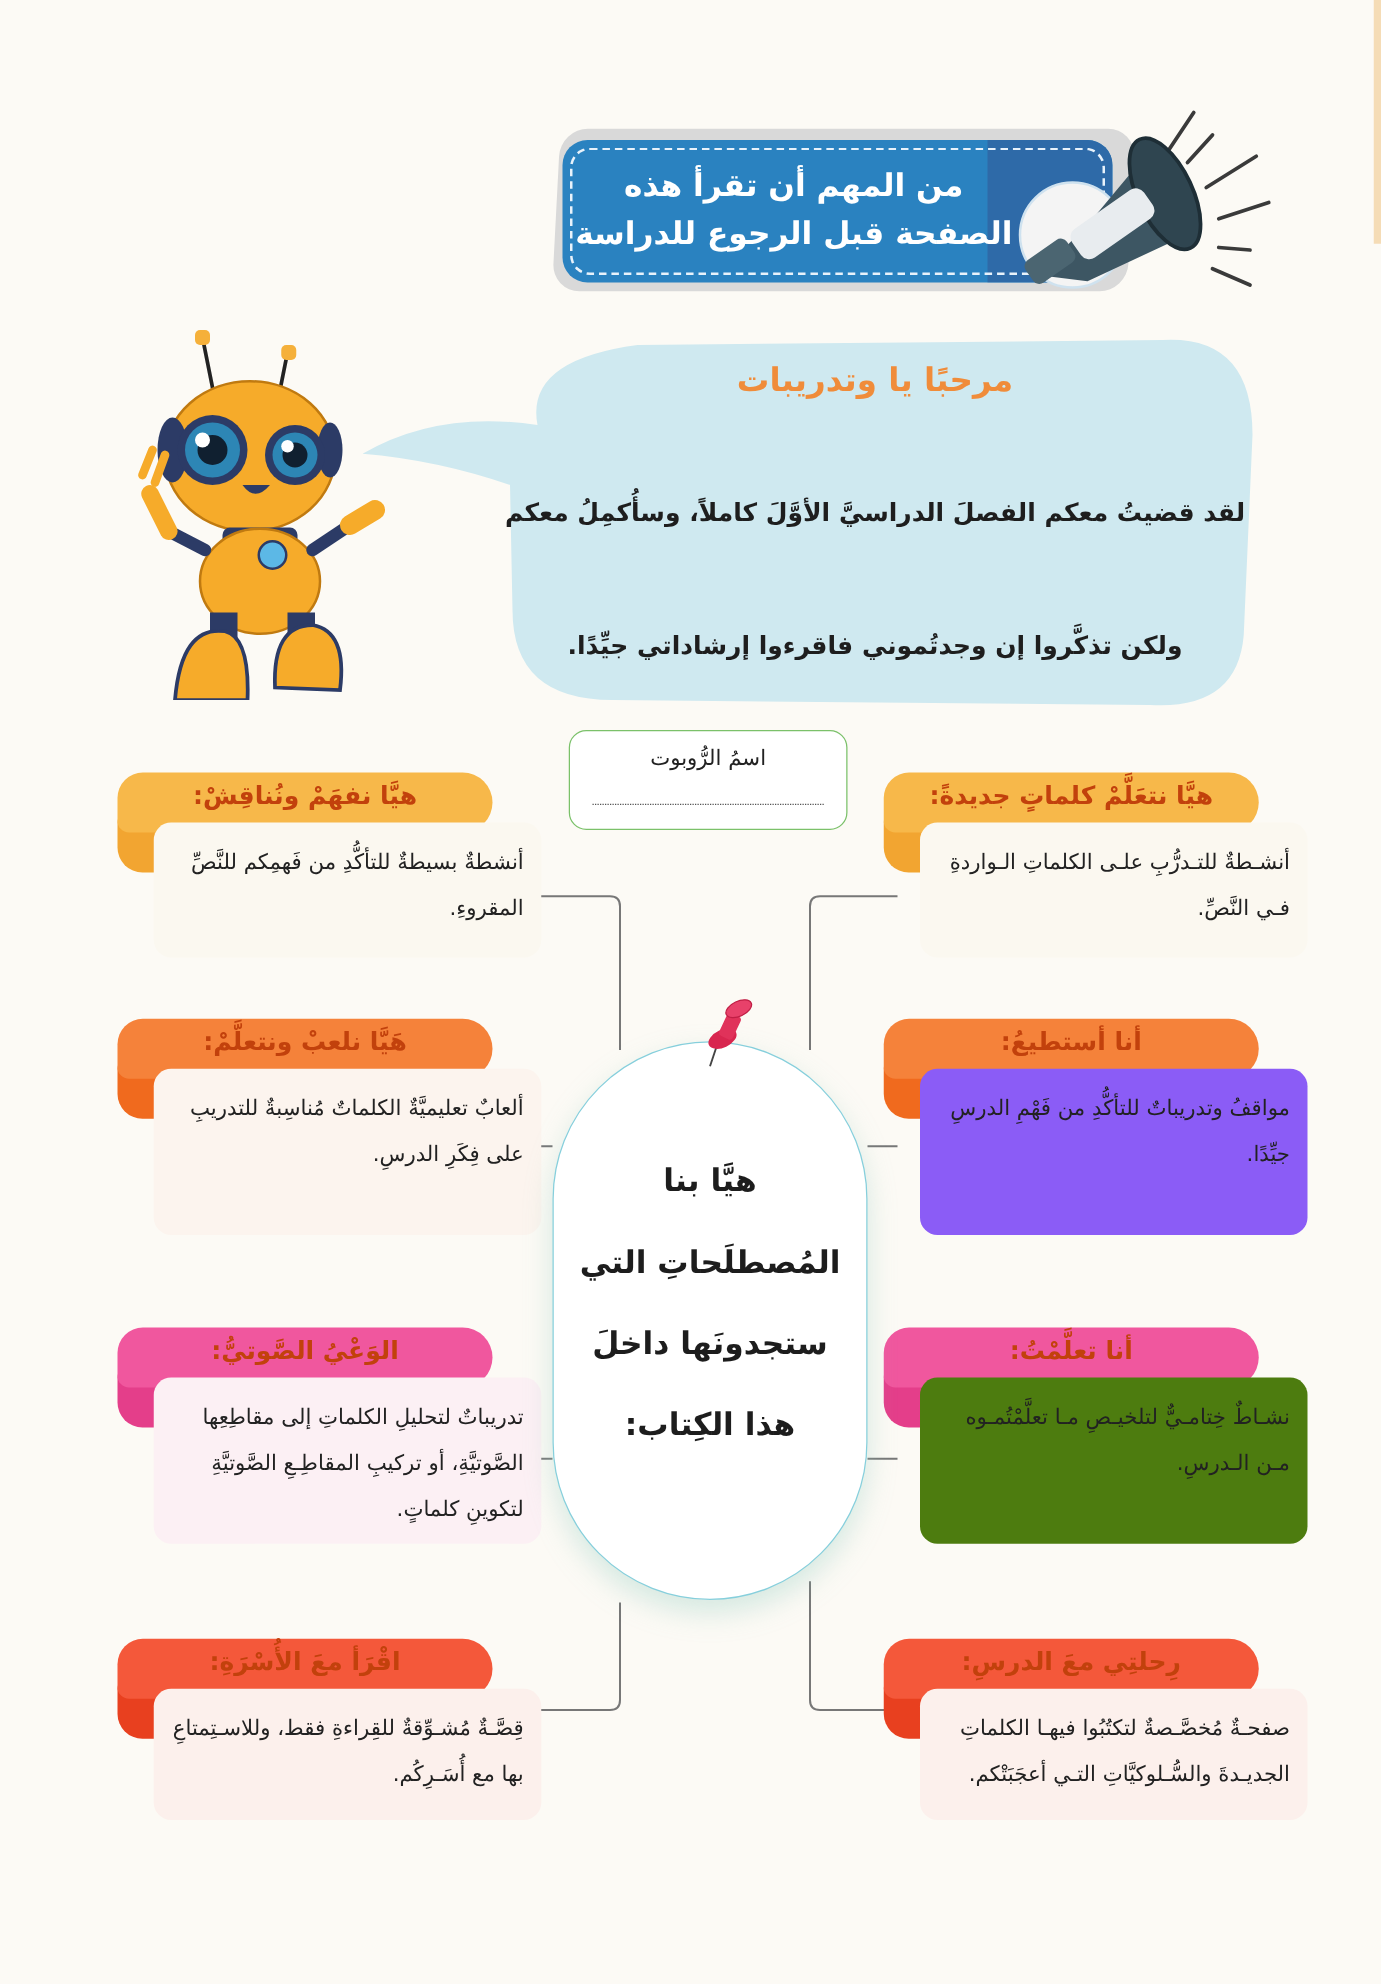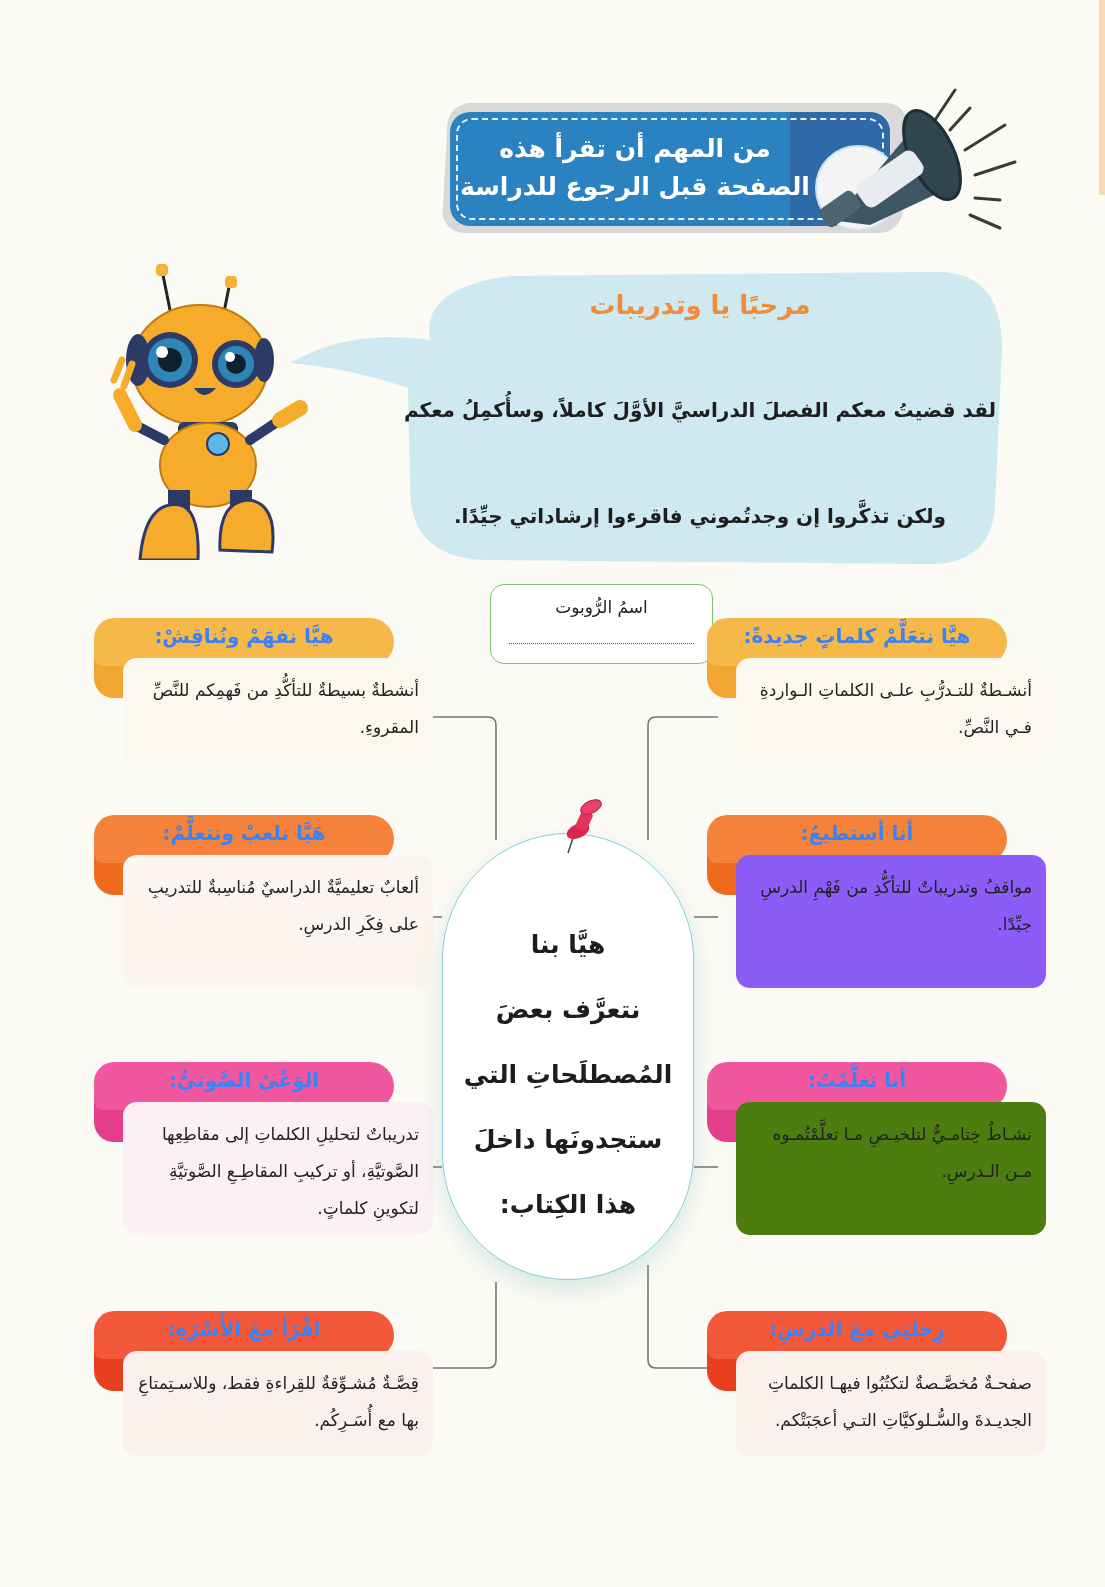--- a/index.html
+++ b/index.html
@@ -20,32 +20,32 @@
   .robot { position: absolute; left: 100px; top: 260px; width: 230px; height: 300px; }
 
   
   .bubble { position: absolute; left: 400px; top: 268px; width: 600px; height: 300px; }
   .bubble svg { position: absolute; left: -110px; top: 0; }
   .bubble-content { position: absolute; left: 0; top: 0; width: 600px; height: 300px; text-align: center; }
   .bubble-title { position: absolute; top: 22px; width: 100%; text-align: center; color: #f08c3a; font-weight: bold; font-size: 26px; }
   .bubble-line { position: absolute; width: 100%; text-align: center; font-size: 20px; font-weight: bold; color: #1e1e1e; }
 
   
-  .name-box { position: absolute; left: 455px; top: 584px; width: 223px; height: 80px; border: 1.5px solid #7bc16a; border-radius: 14px; background: #fff; margin-left: 35px; }
+  .name-box { position: absolute; left: 455px; top: 584px; width: 223px; height: 80px; border: 1.5px solid #7bc16a; border-radius: 14px; background: #fff; }
   .name-label { position: absolute; top: 12px; width: 100%; text-align: center; font-size: 17px; color: #222; }
   .name-line { position: absolute; left: 18px; right: 18px; top: 58px; border-top: 1.5px dotted #555; }
 
   
   .connectors { position: absolute; left: 0; top: 0; width: 1105px; height: 1587px; pointer-events: none; }
 
   
   .card { position: absolute; width: 310px; }
   .card .tab { position: absolute; left: -12px; top: 0; width: 300px; height: 48px; border-radius: 22px 26px 26px 10px; }
   .card .tab-fold { position: absolute; left: -12px; top: 30px; width: 40px; height: 50px; border-radius: 10px 0 0 20px; }
-  .card .tab-label { position: absolute; left: -12px; top: 6px; width: 300px; text-align: center; color: #3b82f6; font-weight: bold; font-size: 20px; }
+  .card .tab-label { position: absolute; left: -12px; top: 6px; width: 300px; text-align: center; color: #c2410c; font-weight: bold; font-size: 20px; }
   .card .body { position: absolute; left: 17px; top: 40px; width: 310px; border-radius: 14px; padding: 14px 14px 10px 14px; font-size: 17px; line-height: 37px; color: #222; text-align: right; }
 
   
   .pill { position: absolute; left: 442px; top: 833px; width: 252px; height: 447px; background: #fff; border: 1.5px solid #86cfdc; border-radius: 126px; box-shadow: 0 10px 22px rgba(140,200,190,0.35); }
   .pill-text { position: absolute; left: 0; top: 78px; width: 100%; text-align: center; font-weight: bold; font-size: 25px; line-height: 65px; color: #1d1d1d; }
   .pushpin { position: absolute; left: 560px; top: 795px; width: 50px; height: 60px; }
 </style>
 </head>
 <body>
 
@@ -148,21 +148,21 @@
   <div class="tab-fold" style="background:#f2a531"></div>
   <div class="tab" style="background:#f7b84a"></div>
   <div class="tab-label">هيَّا نفهَمْ ونُناقِشْ:</div>
   <div class="body" style="background:#fbf8f0; height:108px;">أنشطةٌ بسيطةٌ للتأكُّدِ من فَهمِكم للنَّصِّ المقروءِ.</div>
 </div>
 
 <div class="card" style="left:106px; top:815px;">
   <div class="tab-fold" style="background:#f06a1e"></div>
   <div class="tab" style="background:#f5823a"></div>
   <div class="tab-label">هَيَّا نلعبْ ونتعلَّمْ:</div>
-  <div class="body" style="background:#fcf4ee; height:133px;">ألعابٌ تعليميَّةٌ الدراسيٌ مُناسِبةٌ للتدريبِ على فِكَرِ الدرسِ.</div>
+  <div class="body" style="background:#fcf4ee; height:133px;">ألعابٌ تعليميَّةٌ الكلماتٌ مُناسِبةٌ للتدريبِ على فِكَرِ الدرسِ.</div>
 </div>
 
 <div class="card" style="left:106px; top:1062px;">
   <div class="tab-fold" style="background:#e43e8a"></div>
   <div class="tab" style="background:#f0579e"></div>
   <div class="tab-label">الوَعْيُ الصَّوتيُّ:</div>
   <div class="body" style="background:#fcf0f4; height:133px;">تدريباتٌ لتحليلِ الكلماتِ إلى مقاطِعِها الصَّوتيَّةِ، أو تركيبِ المقاطِـعِ الصَّوتيَّةِ لتكوينِ كلماتٍ.</div>
 </div>
 
 <div class="card" style="left:106px; top:1311px;">
@@ -196,21 +196,20 @@
 <div class="card" style="left:719px; top:1311px;">
   <div class="tab-fold" style="background:#e8401f"></div>
   <div class="tab" style="background:#f4583a"></div>
   <div class="tab-label">رِحلتِي معَ الدرسِ:</div>
   <div class="body" style="background:#fcf0ec; height:105px;">صفحـةٌ مُخصَّـصةٌ لتكتُبُوا فيهـا الكلماتِ الجديـدةَ والسُّـلوكيَّاتِ التـي أعجَبَتْكم.</div>
 </div>
 
 <div class="pill">
   <div class="pill-text">
     <div>هيَّا بنا</div>
-    <div>نتعرَّف بعضَ</div>
     <div>المُصطلَحاتِ التي</div>
     <div>ستجدونَها داخلَ</div>
     <div>هذا الكِتاب:</div>
   </div>
 </div>
 <div class="pushpin">
   <svg width="50" height="60" viewBox="0 0 50 60">
     <line x1="14" y1="40" x2="8" y2="58" stroke="#444" stroke-width="1.5"></line>
     <ellipse cx="18" cy="36" rx="12" ry="7" transform="rotate(-25 18 36)" fill="#d8264f"></ellipse>
     <rect x="18" y="16" width="12" height="20" rx="3" transform="rotate(25 24 26)" fill="#e0325a"></rect>

